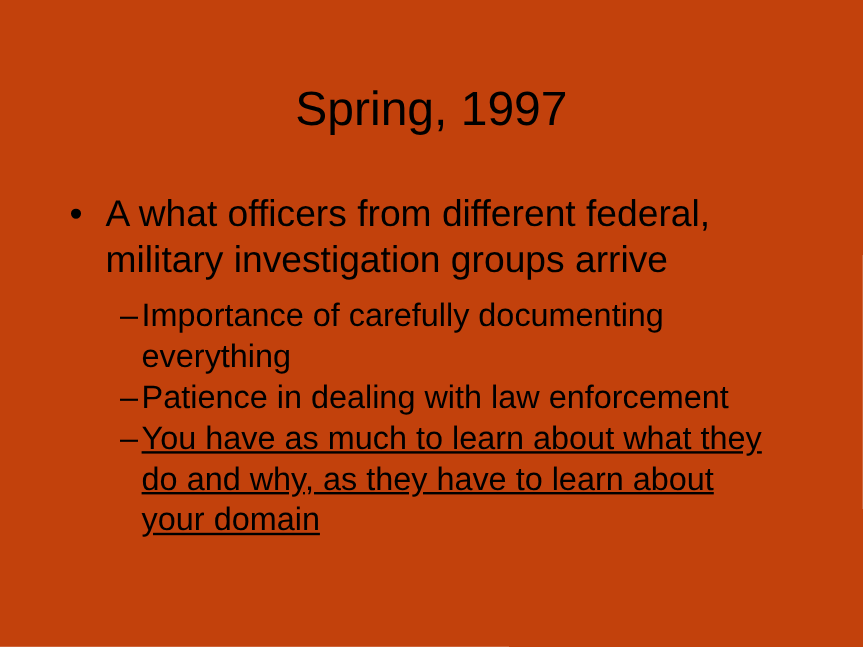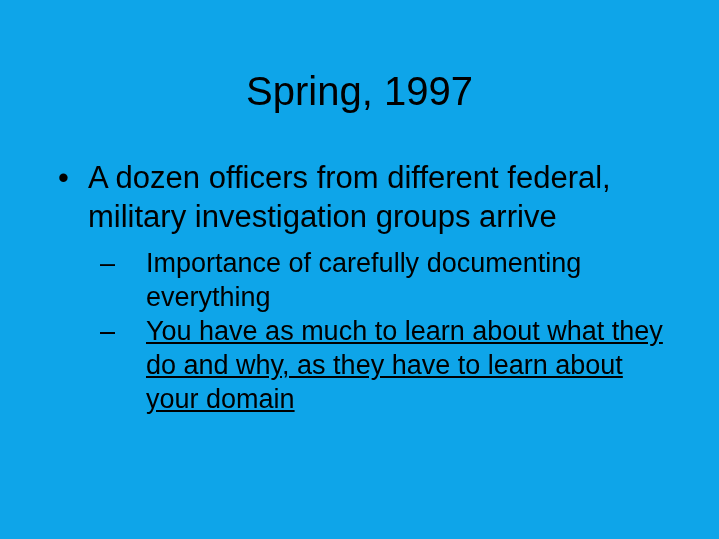--- a/index.html
+++ b/index.html
@@ -13,21 +13,21 @@
     overflow: hidden;
     font-family: "Liberation Sans", sans-serif;
     color: #000000;
     -webkit-font-smoothing: antialiased;
   }
 
   .slide {
     position: relative;
     width: 719px;
     height: 539px;
-    background: #0ea5e9;
+    background: #c2410c;
     box-sizing: border-box;
   }
 
   
   .slide-title {
     position: absolute;
     left: 0;
     top: 68px;
     width: 719px;
     text-align: center;
@@ -90,50 +90,50 @@
     left: 44px;
     top: 0;
     width: 20px;
     font-size: 27px;
     line-height: 34px;
     text-align: left;
     color: #000000;
   }
   .lvl2 .txt {
     display: block;
-    margin-left: 28px;
   }
 
   .w-narrow { max-width: 490px; }
   .w-mid    { max-width: 540px; }
   .w-wide   { max-width: 520px; text-decoration: underline; }
 </style>
 </head>
 <body>
 
 <div class="slide">
 
   <div class="slide-title">Spring, 1997</div>
 
   <div class="body">
 
     <div class="lvl1">
       <span class="marker">•</span>
-      <span class="txt w-mid">A dozen officers from different federal, military investigation groups arrive</span>
+      <span class="txt w-mid">A what officers from different federal, military investigation groups arrive</span>
     </div>
 
     <div class="lvl2-group">
 
       <div class="lvl2">
         <span class="marker">–</span>
         <span class="txt w-narrow">Importance of carefully documenting everything</span>
       </div>
 
       <div class="lvl2">
         <span class="marker">–</span>
+        <span class="txt w-mid">Patience in dealing with law enforcement</span>
       </div>
 
       <div class="lvl2">
         <span class="marker">–</span>
         <span class="txt w-wide">You have as much to learn about what they do and why, as they have to learn about your domain</span>
       </div>
 
     </div>
   </div>
 </div>

